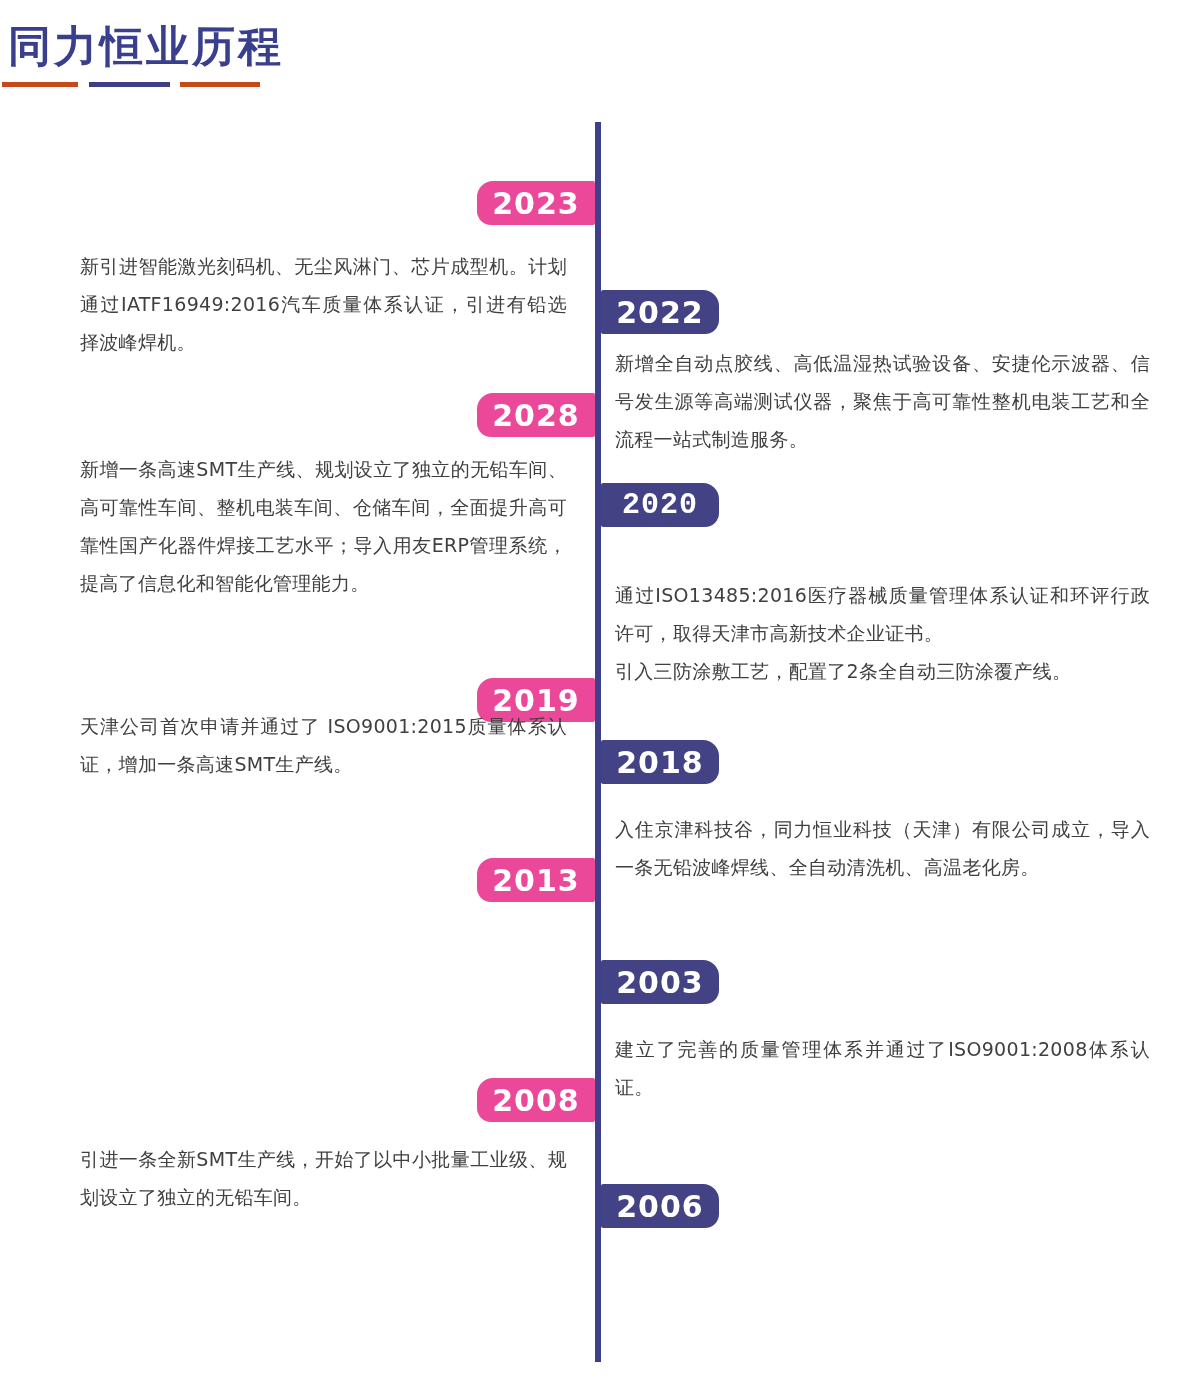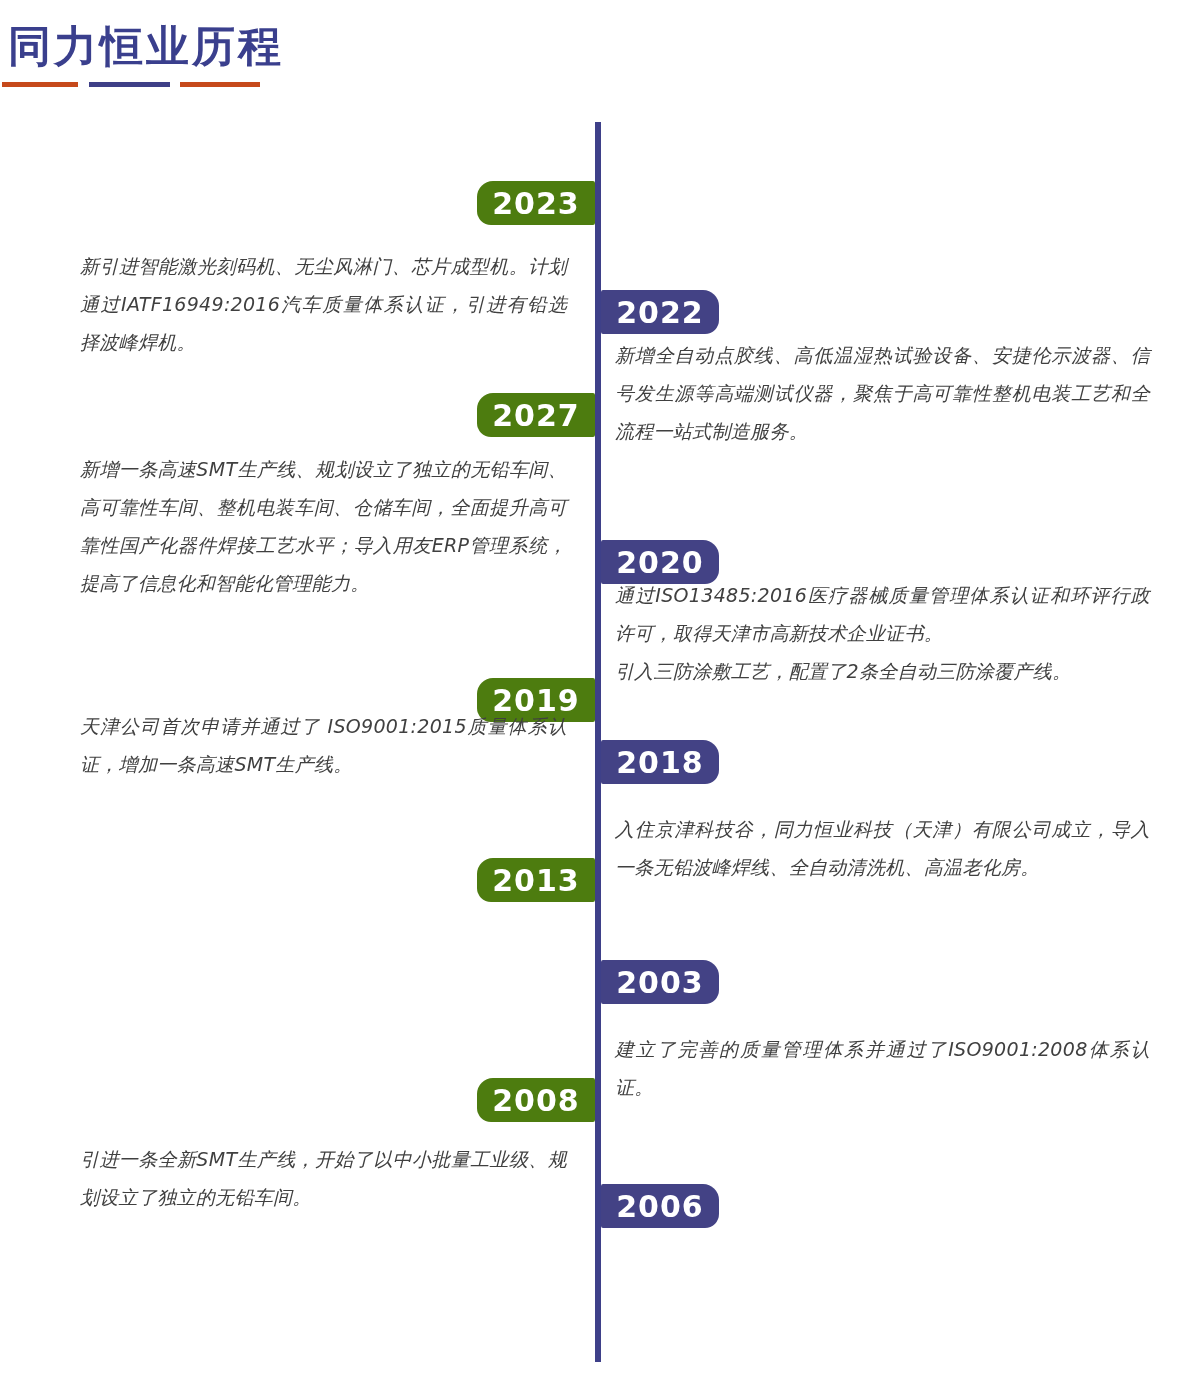--- a/index.html
+++ b/index.html
@@ -47,49 +47,48 @@
     height: 44px;
     display: flex;
     align-items: center;
     justify-content: center;
     color: #ffffff;
     font-size: 30px;
     font-weight: 700;
     letter-spacing: 1px;
   }
   .year-box.orange {
-    background: #4d7c0f;
+    background: #ec4899;
     border-radius: 16px 2px 2px 14px;
   }
   .year-box.purple {
     background: #434285;
     border-radius: 2px 16px 14px 2px;
     text-align: right;
   }
   .milestone {
     position: absolute;
     font-size: 19px;
     line-height: 38px;
     color: #404040;
     letter-spacing: 0.3px;
     white-space: pre-line;
     text-align: justify;
-    font-style: italic;
   }
   .milestone.left  { width: 487px; }
   .milestone.right { width: 535px; }
 
   
   .yb-0 { left: 477px; top: 181px; }
   .tx-0 { left: 80px;  top: 247px; }
   .yb-1 { left: 601px; top: 290px; }
-  .tx-1 { left: 615px; top: 336px; }
+  .tx-1 { left: 615px; top: 344px; }
   .yb-2 { left: 477px; top: 393px; }
   .tx-2 { left: 80px;  top: 450px; }
-  .yb-3 { left: 601px; top: 540px; }
+  .yb-3 { left: 601px; top: 483px; font-family: Liberation Mono, monospace; }
   .tx-3 { left: 615px; top: 576px; }
   .yb-4 { left: 477px; top: 636px; margin-top: 42px; }
   .tx-4 { left: 80px;  top: 699px; margin-top: 8px; }
   .yb-5 { left: 601px; top: 740px; }
   .tx-5 { left: 615px; top: 810px; }
   .yb-6 { left: 477px; top: 858px; }
   .tx-6 { left: 80px;  top: 920px; }
   .yb-7 { left: 601px; top: 960px; }
   .tx-7 { left: 615px; top: 1030px; }
   .yb-8 { left: 477px; top: 1078px; }
@@ -108,21 +107,21 @@
   <div class="rule rule-3"></div>
 
   <div class="axis"></div>
 
   <div class="year-box orange yb-0">2023</div>
   <div class="milestone left tx-0">新引进智能激光刻码机、无尘风淋门、芯片成型机。计划通过IATF16949:2016汽车质量体系认证，引进有铅选择波峰焊机。</div>
 
   <div class="year-box purple yb-1">2022</div>
   <div class="milestone right tx-1">新增全自动点胶线、高低温湿热试验设备、安捷伦示波器、信号发生源等高端测试仪器，聚焦于高可靠性整机电装工艺和全流程一站式制造服务。</div>
 
-  <div class="year-box orange yb-2">2027</div>
+  <div class="year-box orange yb-2">2028</div>
   <div class="milestone left tx-2">新增一条高速SMT生产线、规划设立了独立的无铅车间、高可靠性车间、整机电装车间、仓储车间，全面提升高可靠性国产化器件焊接工艺水平；导入用友ERP管理系统，提高了信息化和智能化管理能力。</div>
 
   <div class="year-box purple yb-3">2020</div>
   <div class="milestone right tx-3">通过ISO13485:2016医疗器械质量管理体系认证和环评行政许可，取得天津市高新技术企业证书。
 引入三防涂敷工艺，配置了2条全自动三防涂覆产线。</div>
 
   <div class="year-box orange yb-4">2019</div>
   <div class="milestone left tx-4">天津公司首次申请并通过了 ISO9001:2015质量体系认证，增加一条高速SMT生产线。</div>
 
   <div class="year-box purple yb-5">2018</div>

